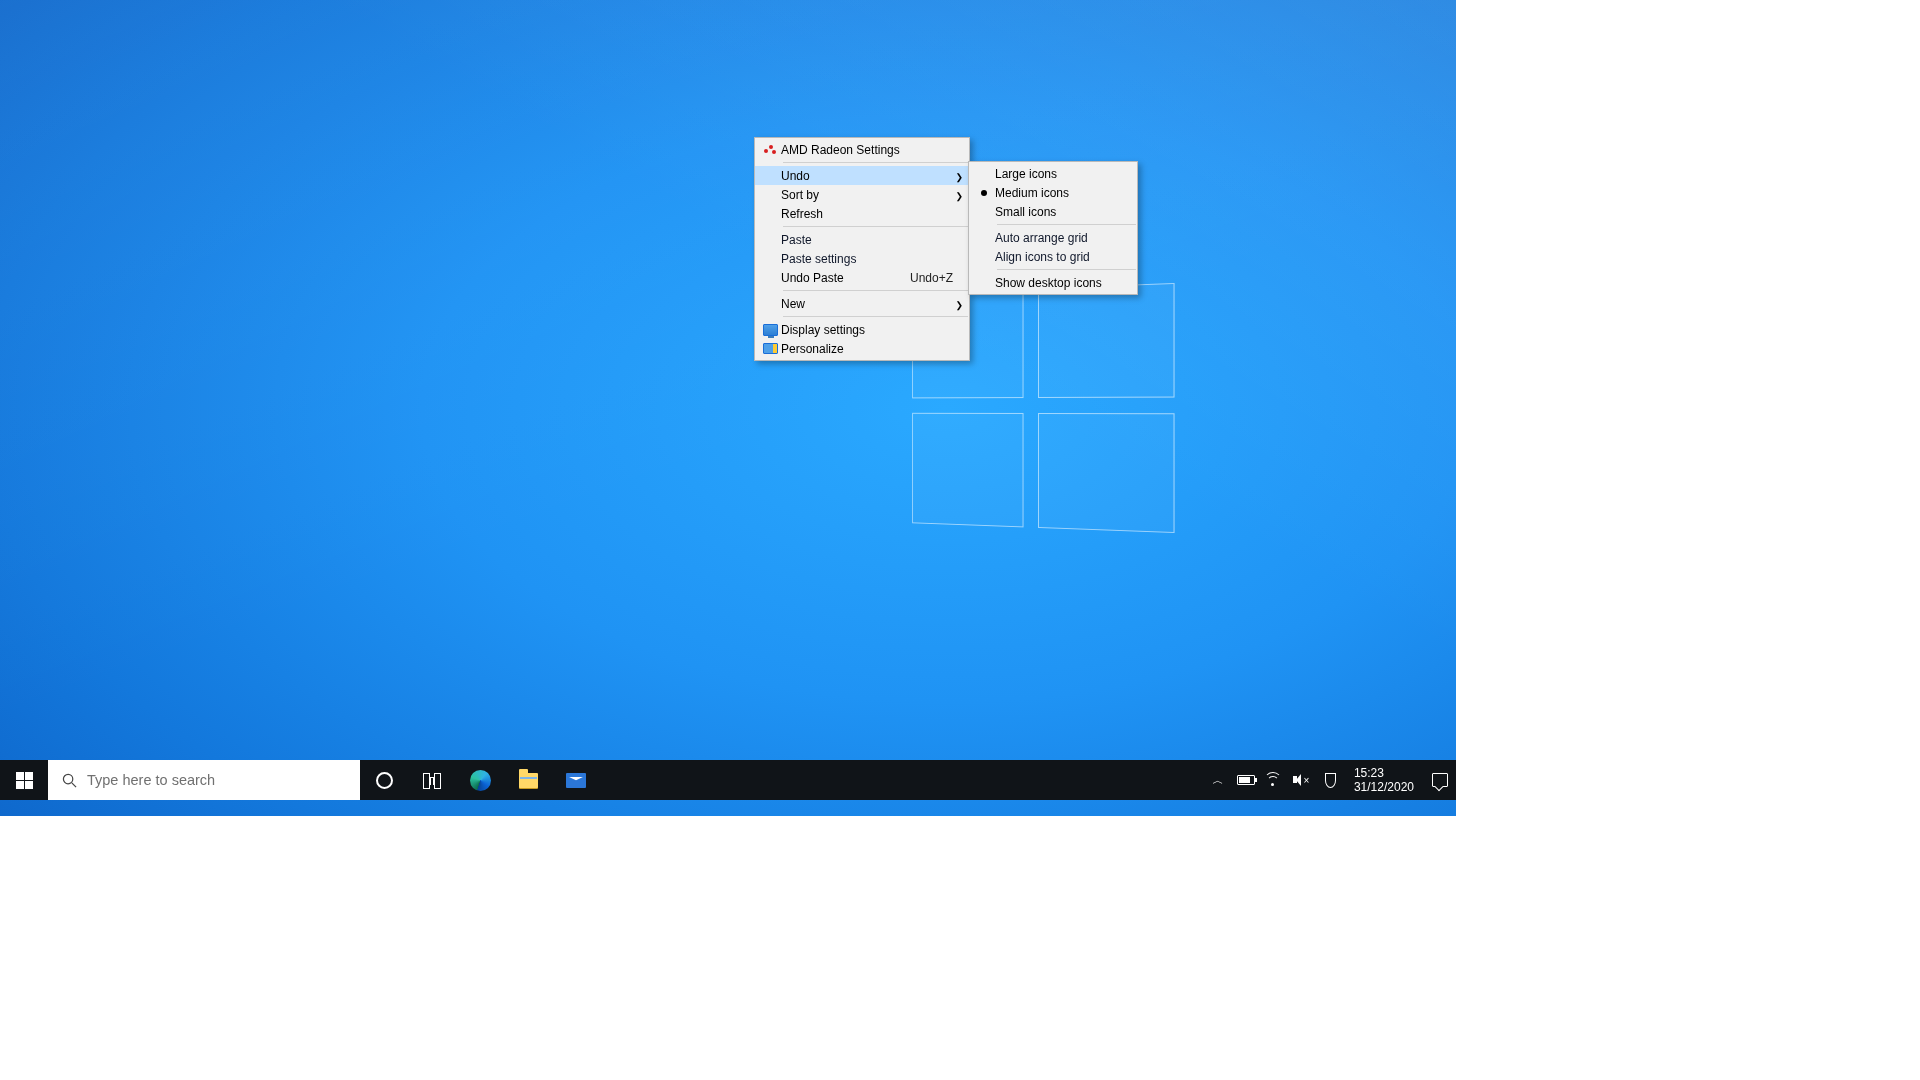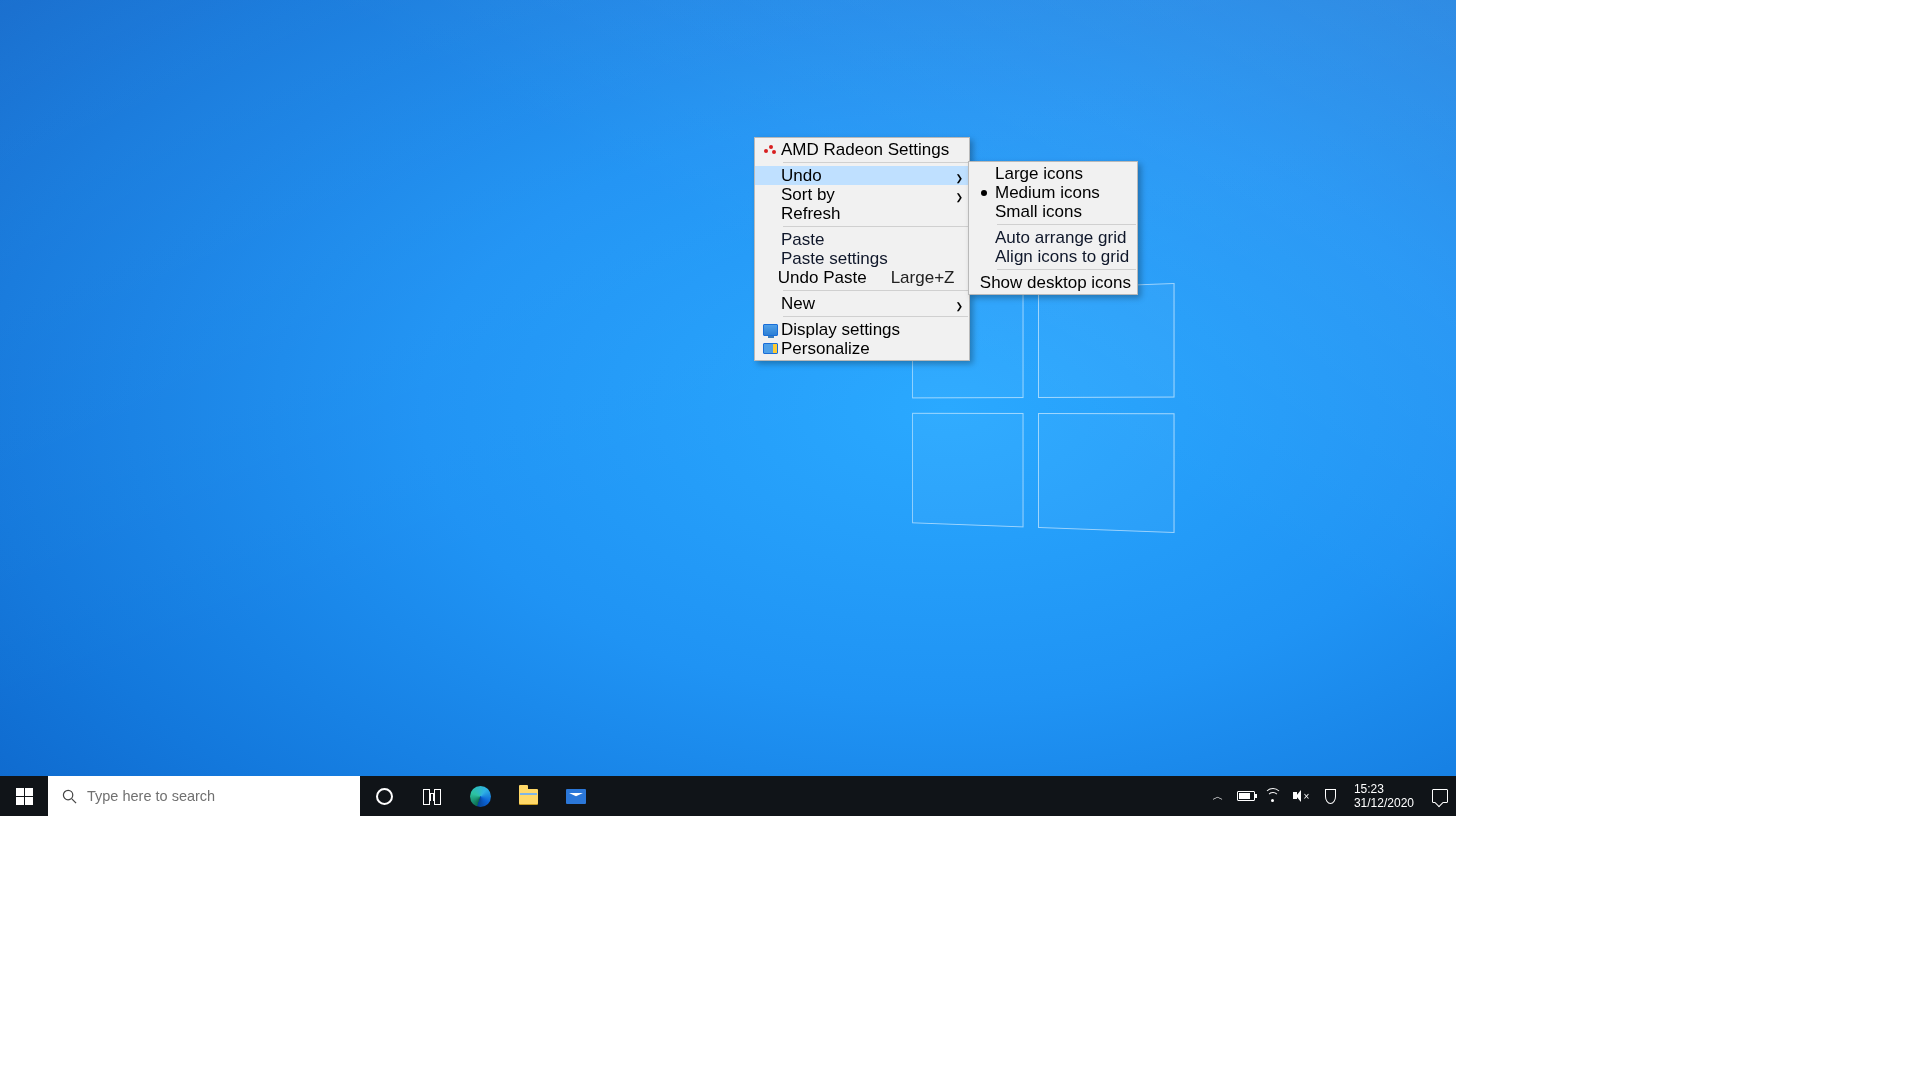--- a/index.html
+++ b/index.html
@@ -42,21 +42,21 @@
   .winlogo .bl { left: 0; top: 125px; width: 120px; height: 115px; }
   .winlogo .br { left: 135px; top: 125px; width: 135px; height: 115px; }
 
   
   .ctxmenu {
     position: absolute;
     background: #f1f1f1;
     border: 1px solid #b9b9b9;
     box-shadow: 3px 3px 6px rgba(0,0,0,0.28);
     padding: 2px 0;
-    font-size: 17px;
+    font-size: 12px;
     color: #000;
   }
   .ctxmenu .row {
     display: flex;
     align-items: center;
     height: 19px;
     padding: 0 6px 0 4px;
     white-space: nowrap;
   }
   .ctxmenu .row .iconcell {
@@ -87,21 +87,21 @@
   }
   .amd-icon .a{left:1px;top:6px;} .amd-icon .b{left:6px;top:2px;} .amd-icon .c{left:9px;top:7px;}
 
   .display-icon { width:15px;height:12px;border:1px solid #1a6ed8;background:linear-gradient(#4fa0e8,#2d7fd4);border-radius:1px;position:relative;}
   .display-icon::after{content:"";position:absolute;left:4px;top:11px;width:6px;height:2px;background:#3a7cbc;}
   .personalize-icon{width:15px;height:11px;background:linear-gradient(90deg,#4fa0e8 70%,#ffcc33 70%);border:1px solid #1a6ed8;border-radius:1px;}
 
   
   .taskbar {
     position: absolute;
-    left: 0; right: 0; bottom: 0;
+    left: 0; right: 0; bottom: 16px;
     height: 40px;
     background: #101418;
     display: flex;
     align-items: stretch;
     color: #fff;
   }
   .taskbar .btn {
     display: flex; align-items: center; justify-content: center;
     width: 48px; height: 40px; cursor: pointer;
   }
@@ -203,21 +203,21 @@
       <div class="arrow"></div>
     </div>
     <div class="row disabled">
       <div class="iconcell"></div>
       <div class="label">Paste settings</div>
       <div class="arrow"></div>
     </div>
     <div class="row">
       <div class="iconcell"></div>
       <div class="label">Undo Paste</div>
-      <div class="hotkey">Large+Z</div>
+      <div class="hotkey">Undo+Z</div>
       <div class="arrow"></div>
     </div>
     <div class="sep"></div>
     <div class="row hasarrow">
       <div class="iconcell"></div>
       <div class="label">New</div>
       <div class="arrow"></div>
     </div>
     <div class="sep"></div>
     <div class="row">

